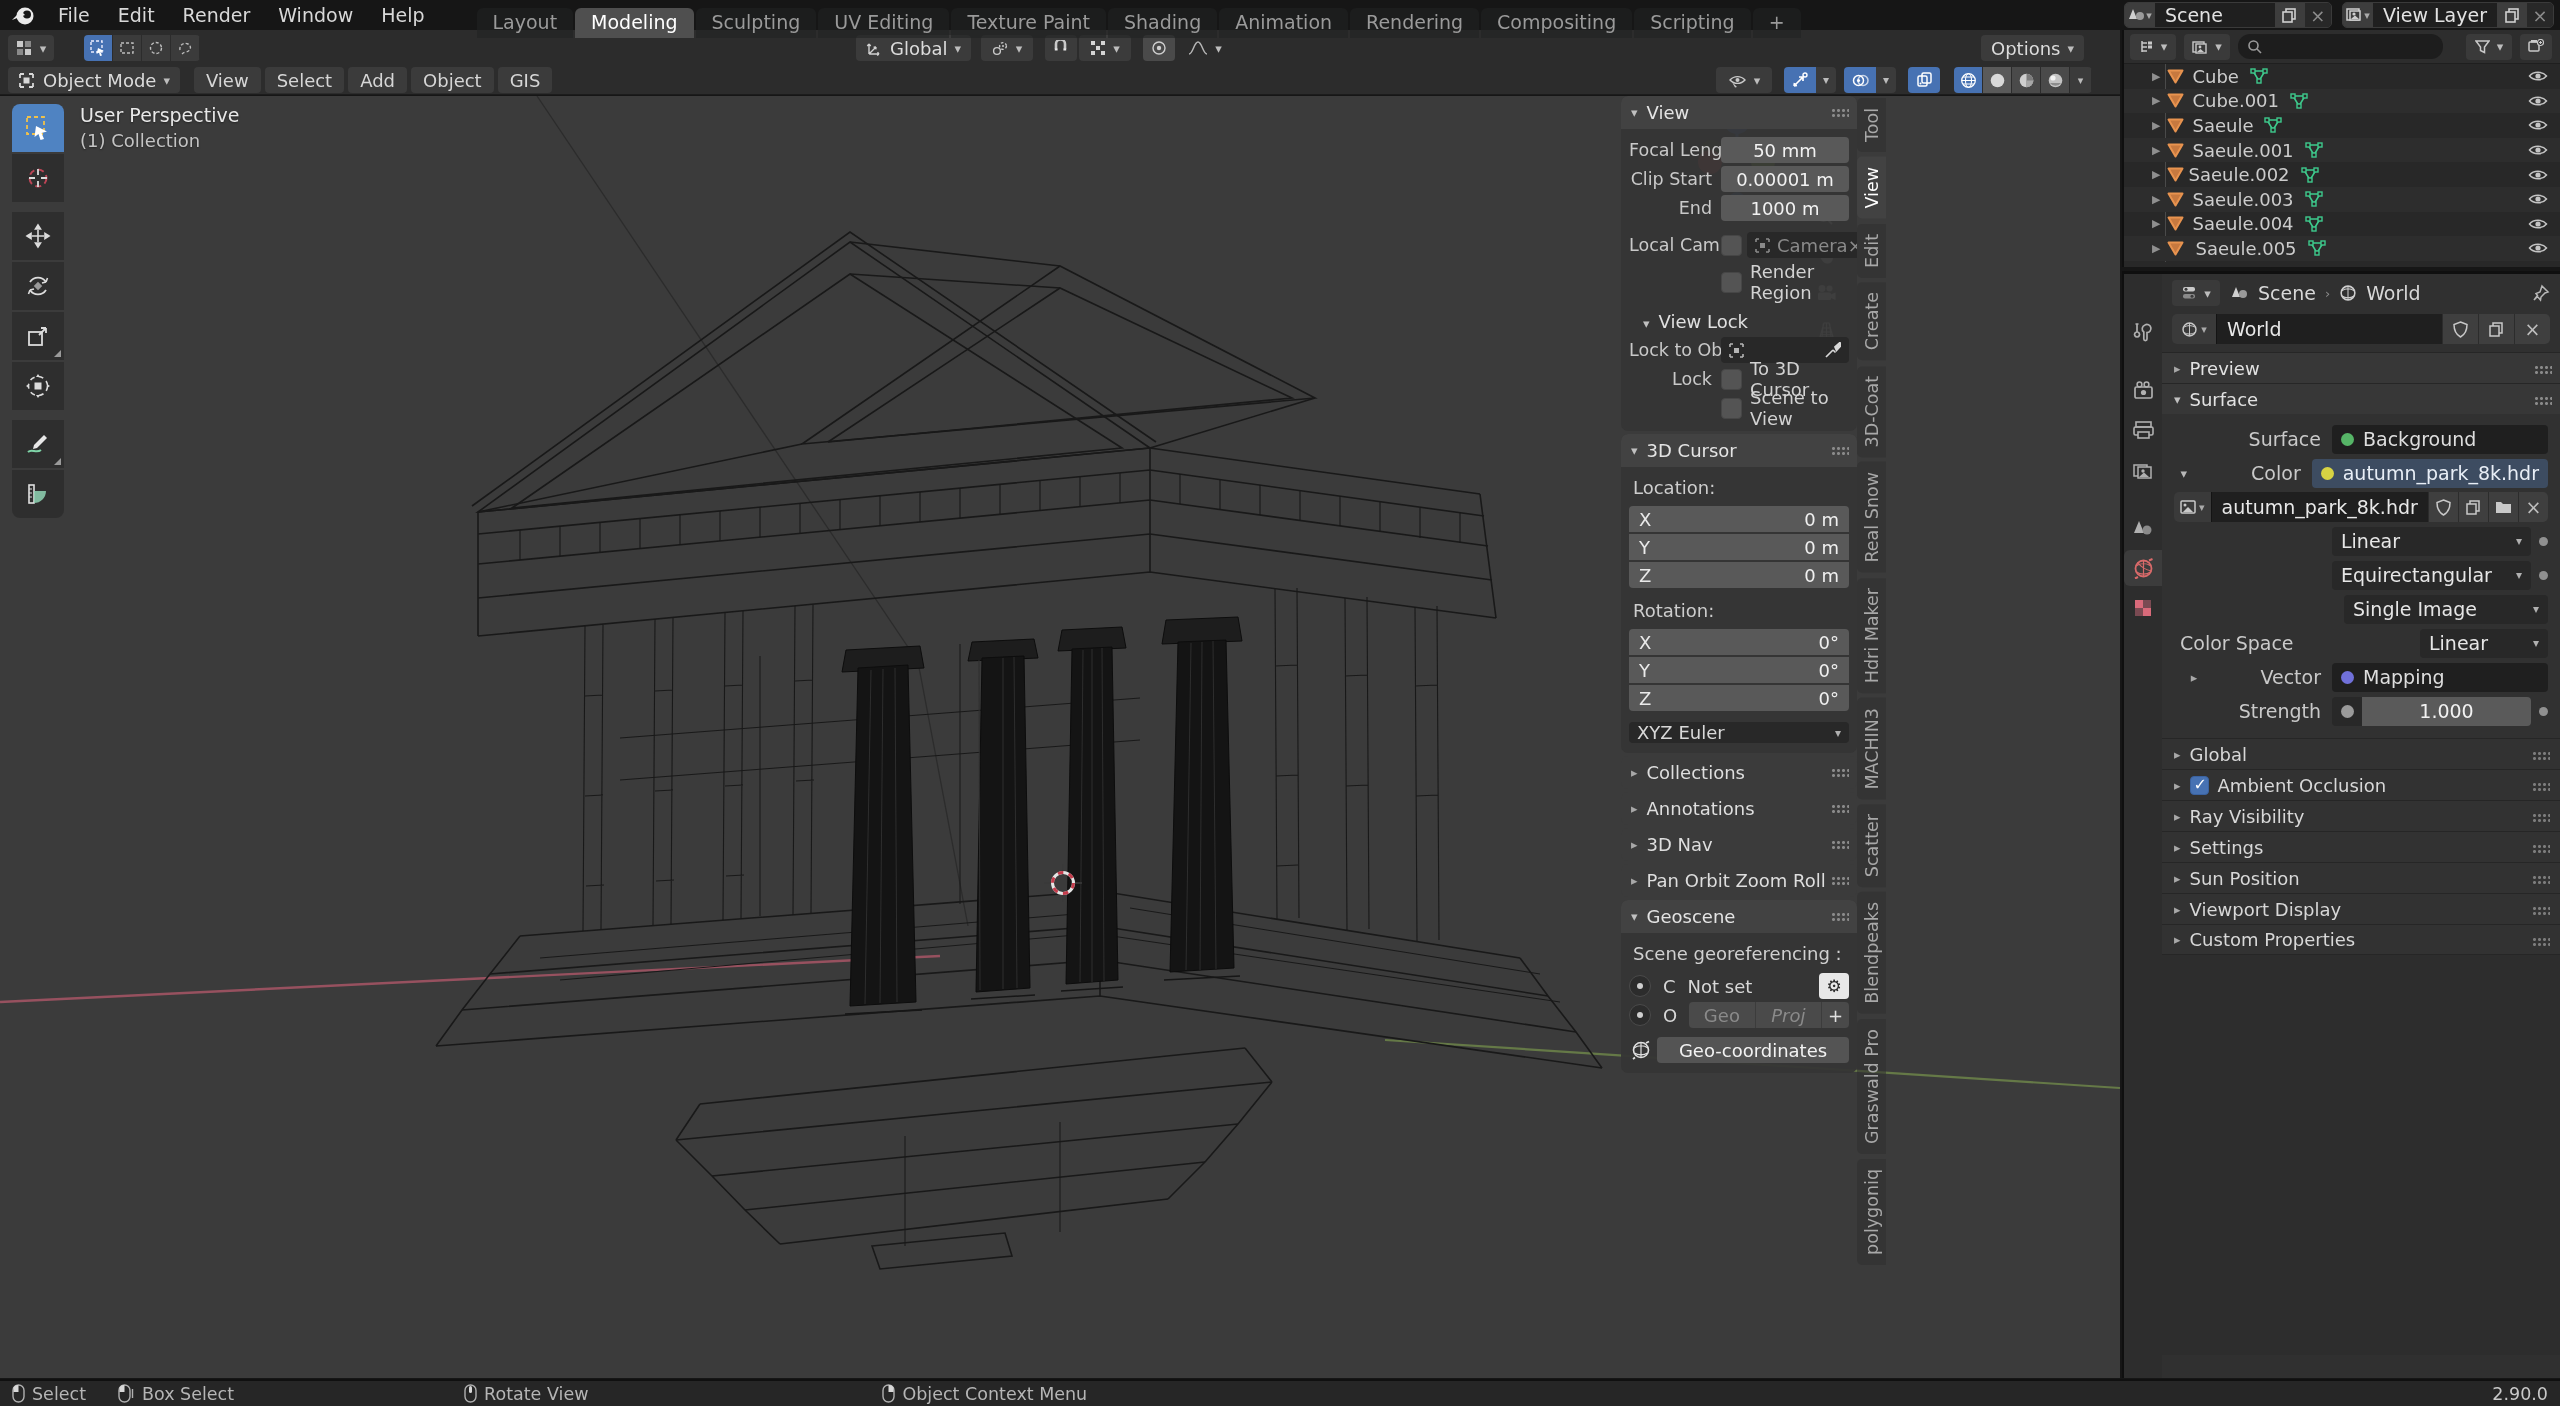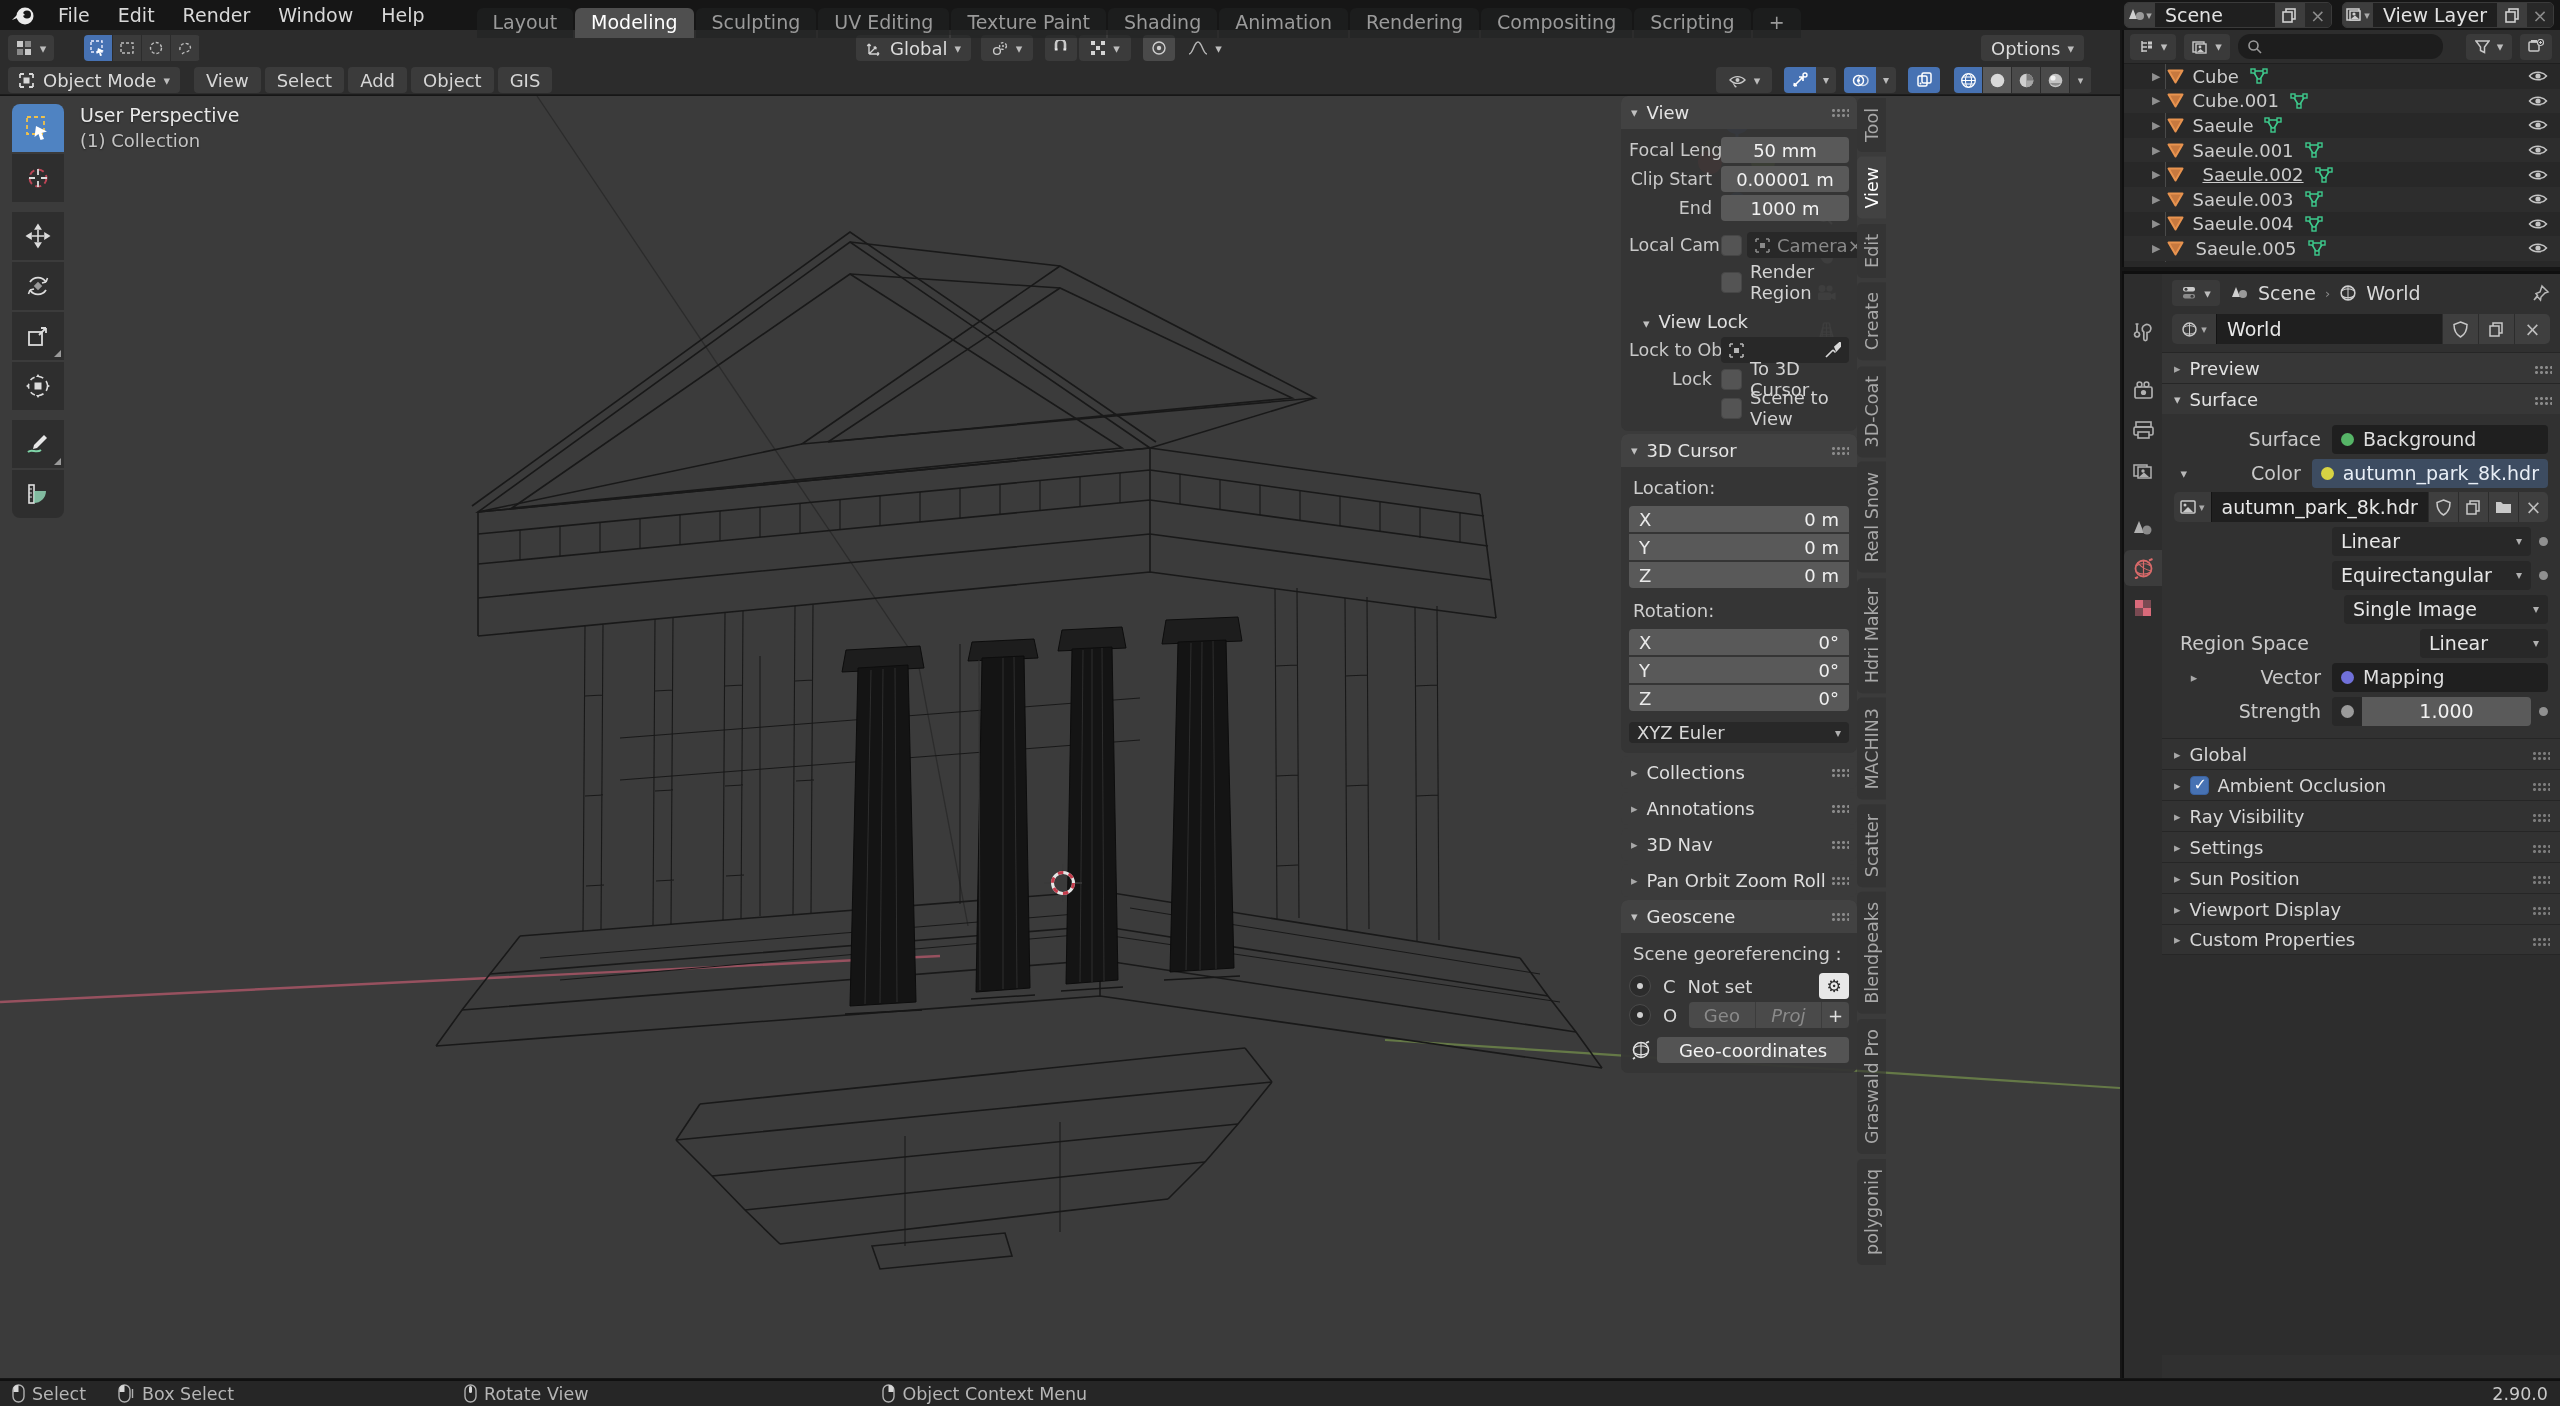--- a/index.html
+++ b/index.html
@@ -815,21 +815,21 @@
             <path d="M1.5 7 C5.5 2 14.5 2 18.5 7 C14.5 12 5.5 12 1.5 7 Z" fill="none" stroke="#c4c4c4" stroke-width="1.5"></path>
             <circle cx="10" cy="7" r="2.6" fill="#c4c4c4"></circle>
           </svg>
         </span>
     </div>
     <div class="ol-row">
       <span class="twig">▶</span>
       <svg width="19" height="17" viewBox="0 0 19 17">
           <path d="M2.5 2.5 H16.5 L9.5 14.5 Z" fill="#c7793f" stroke="#e8934f" stroke-width="2" stroke-linejoin="round"></path>
         </svg>
-      <span style="margin-left:17px;text-decoration:underline;">Saeule.002</span>
+      <span style="margin-left:3px;">Saeule.002</span>
       <svg width="20" height="18" viewBox="0 0 20 18" style="margin-left:10px;">
           <path d="M4 4 L16 4 L10 14 Z" fill="none" stroke="#3ecb8d" stroke-width="1.6"></path>
           <rect x="2" y="2" width="4" height="4" fill="#282828" stroke="#3ecb8d" stroke-width="1.4"></rect>
           <rect x="14" y="2" width="4" height="4" fill="#282828" stroke="#3ecb8d" stroke-width="1.4"></rect>
           <rect x="8" y="12" width="4" height="4" fill="#282828" stroke="#3ecb8d" stroke-width="1.4"></rect>
         </svg>
       <span class="ol-eye">
           <svg width="20" height="14" viewBox="0 0 20 14">
             <path d="M1.5 7 C5.5 2 14.5 2 18.5 7 C14.5 12 5.5 12 1.5 7 Z" fill="none" stroke="#c4c4c4" stroke-width="1.5"></path>
             <circle cx="10" cy="7" r="2.6" fill="#c4c4c4"></circle>
@@ -1074,21 +1074,21 @@
         <span class="keydot"></span>
       </div>
       <div class="prop-row">
         <span class="prop-label" style="width:170px;"></span>
         <span class="prop-dd">
           <span>Single Image</span>
             <span style="font-size:12px;color:#b0b0b0;">▾</span>
         </span>
       </div>
       <div class="prop-row">
-        <span style="color:#c9c9c9;margin-left:6px;">Region Space</span>
+        <span style="color:#c9c9c9;margin-left:6px;">Color Space</span>
         <span class="prop-dd" style="flex:0 0 128px;margin-left:auto;">
           <span>Linear</span>
             <span style="font-size:12px;color:#b0b0b0;">▾</span>
         </span>
       </div>
       <div class="prop-row">
         <span style="width:40px;text-align:center;color:#a8a8a8;font-size:13px;">▸</span>
         <span class="prop-label" style="width:118px;">Vector</span>
         <span class="prop-field">
           <span class="socket" style="background:#7070d9;"></span>

